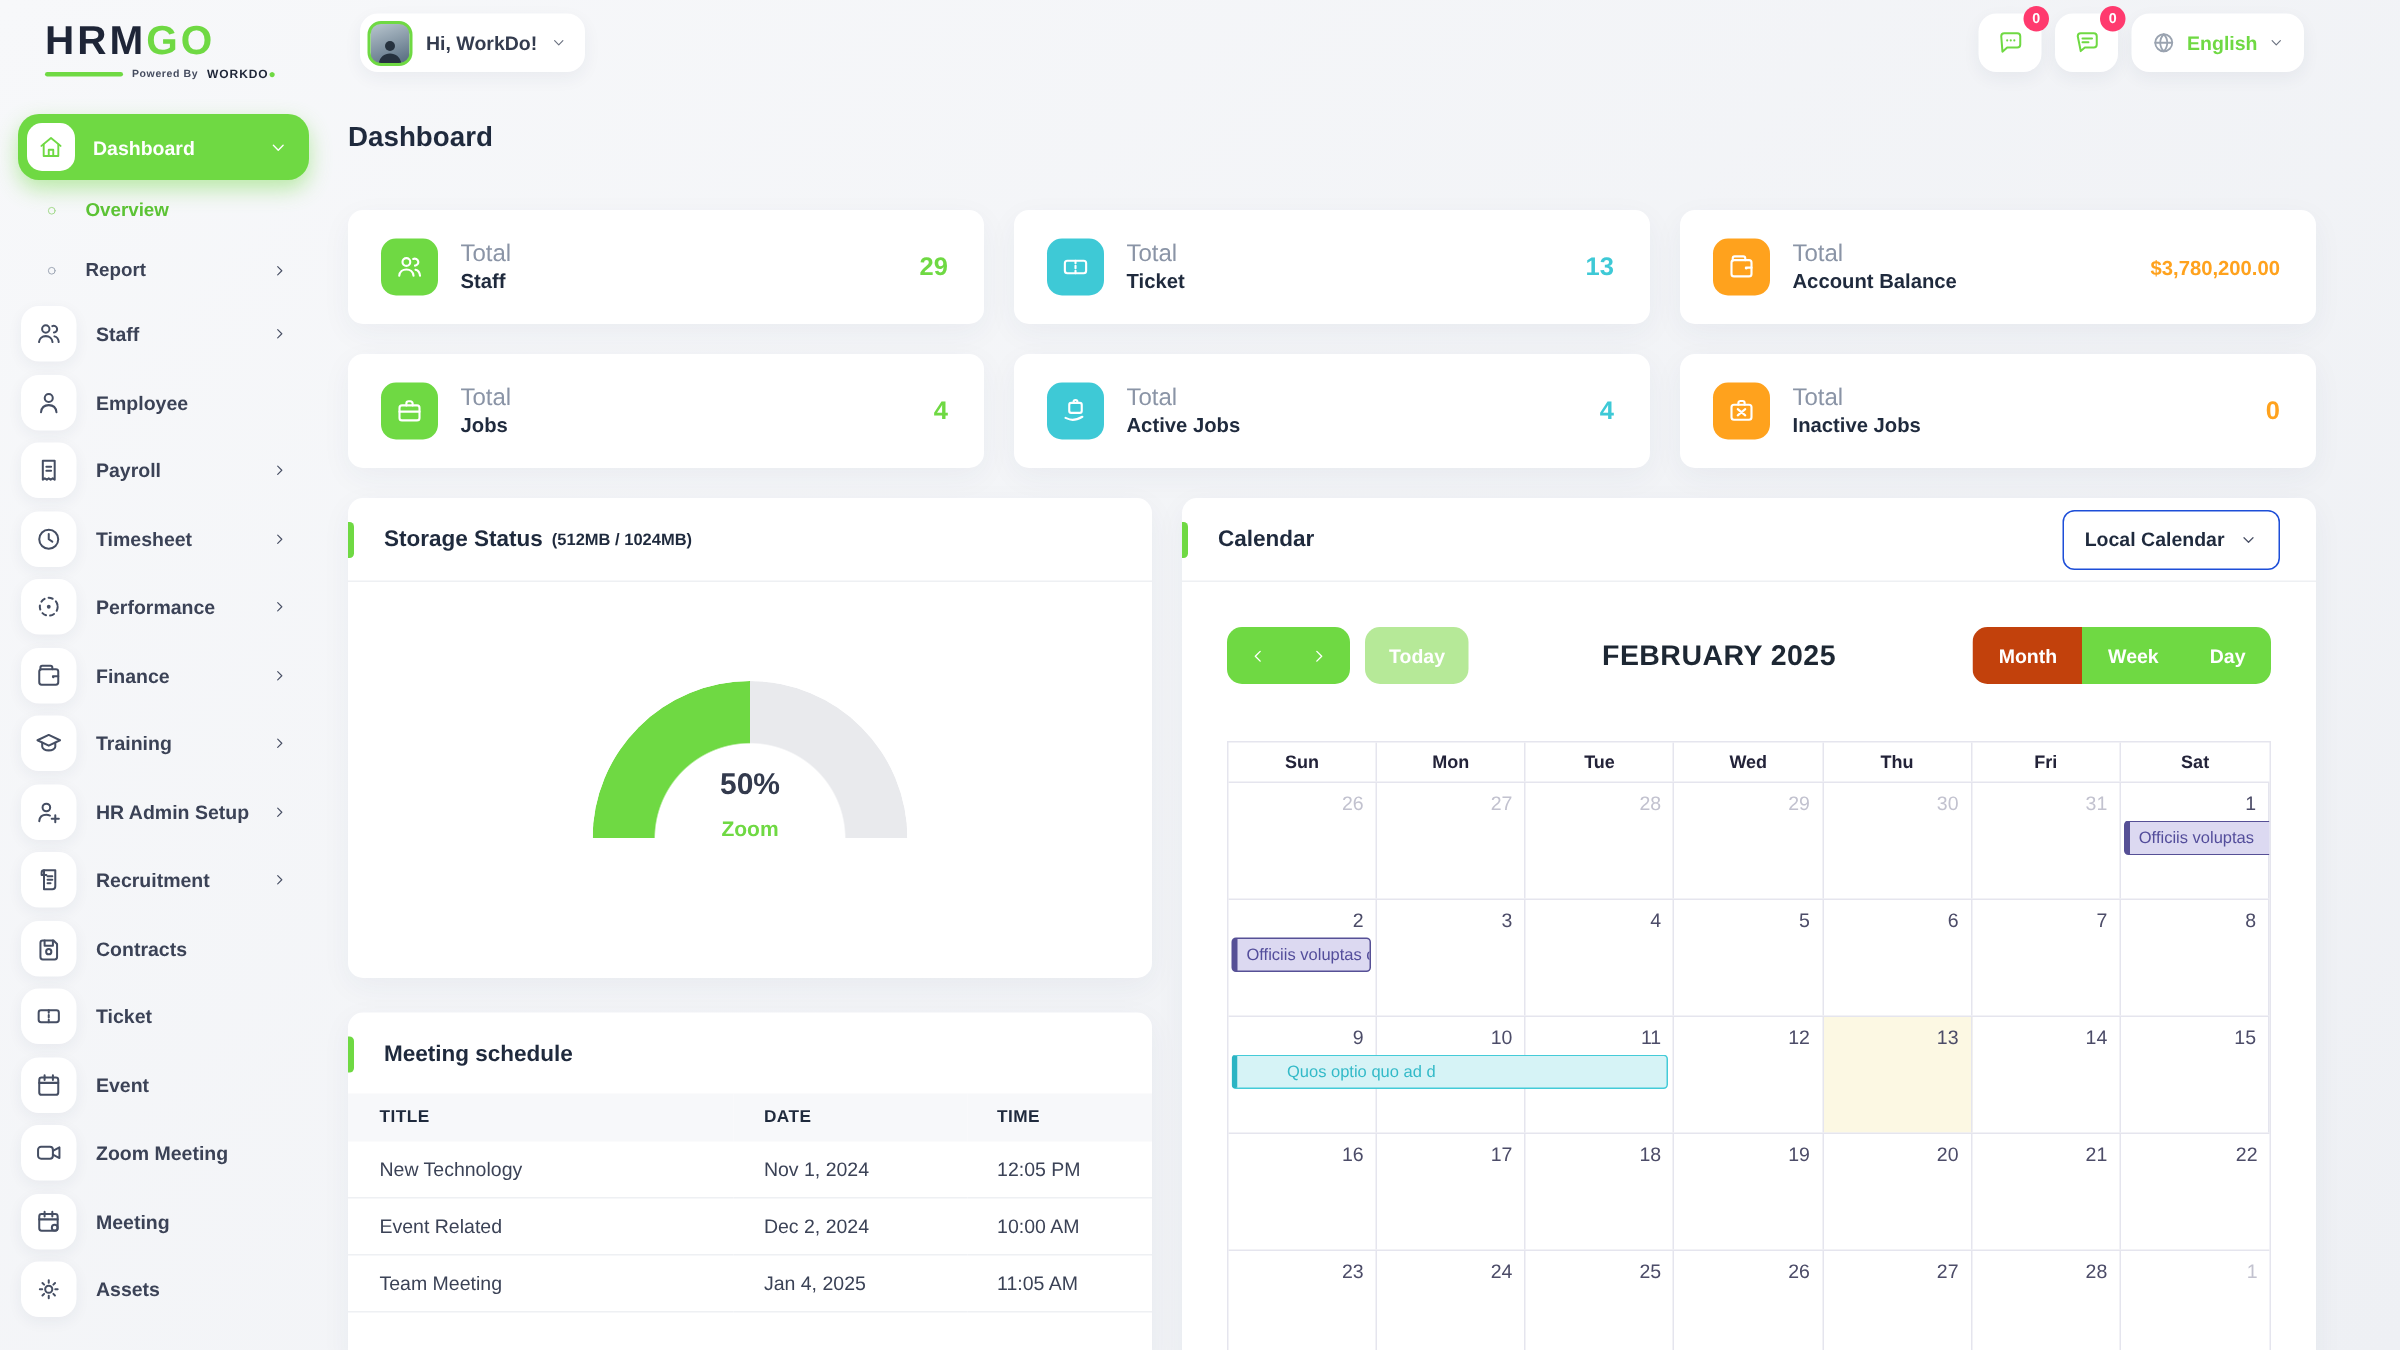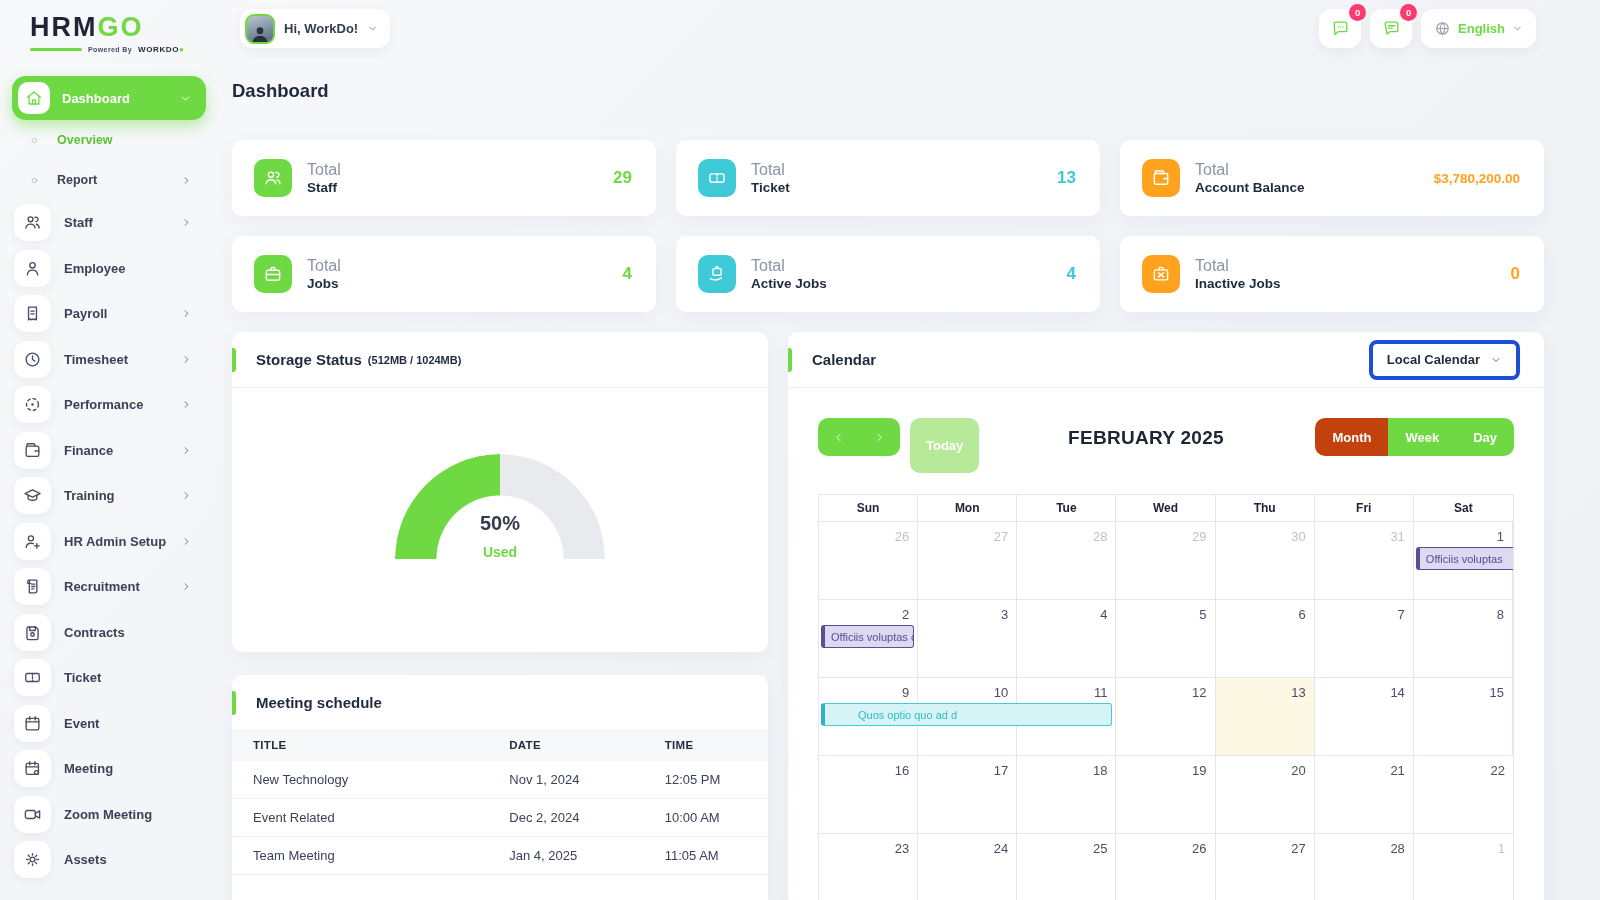--- a/index.html
+++ b/index.html
@@ -90,30 +90,30 @@
     background:conic-gradient(from 270deg,#6fd943 0 90deg,#e9eaed 90deg 180deg,rgba(255,255,255,0) 180deg);
     -webkit-mask:radial-gradient(circle closest-side,transparent 60%,#000 61%);
     mask:radial-gradient(circle closest-side,transparent 60%,#000 61%); }
   .gauge-text { position:absolute; left:0; right:0; top:58px; text-align:center; }
   .gauge-pct { font-size:20px; font-weight:600; color:#333a4d; }
   .gauge-used { font-size:14px; font-weight:700; color:#6fd943; margin-top:9px; }
 
   
   #calendar-card { left:556px; top:274px; width:756px; height:640px; }
   .cal-dd { margin-left:auto; height:40px; display:flex; align-items:center; gap:10px; background:#fff;
-    border:4px solid #1d4ed8; border-radius:8px; padding:0 14px; font-size:13px; font-weight:600;
+    border:1px solid #1d4ed8; border-radius:8px; padding:0 14px; font-size:13px; font-weight:600;
     color:#1f2a3d; cursor:pointer; }
   .cal-dd .s-chev { width:12px; height:12px; transform:rotate(90deg); }
   .cal-toolbar { position:relative; margin:30px 30px 0; height:38px; }
   .cal-nav { position:absolute; left:0; top:0; height:38px; display:flex; background:#6fd943;
     border-radius:10px; overflow:hidden; }
   .cal-nav button { width:41px; height:38px; background:none; border:none; color:#fff; cursor:pointer;
     display:flex; align-items:center; justify-content:center; }
   .cal-nav .icon { width:13px; height:13px; }
-  .today-btn { position:absolute; left:92px; top:0; height:55px; background:#b6e998; color:#fff;
+  .today-btn { position:absolute; left:92px; top:0; height:38px; background:#b6e998; color:#fff;
     border:none; border-radius:10px; padding:0 16px; font-size:13px; font-weight:600; cursor:default; }
   .cal-title { position:absolute; left:0; right:40px; top:9px; text-align:center; font-size:19px;
     font-weight:700; color:#1d2733; letter-spacing:.3px; }
   .cal-views { position:absolute; right:0; top:0; height:38px; display:flex; border-radius:10px; overflow:hidden; }
   .cal-views button { height:38px; border:none; padding:0 17px; font-size:13px; font-weight:600;
     color:#fff; background:#6fd943; cursor:pointer; }
   .cal-views button.on { background:#c2410c; }
   .cal-grid { margin:38px 30px 0; border:1px solid #e5e5ee; }
   #cal-dow { display:grid; grid-template-columns:repeat(7,1fr); }
   #cal-dow div { height:26px; line-height:26px; text-align:center; font-size:12px; font-weight:700;
@@ -344,35 +344,35 @@
             <svg viewBox="0 0 24 24" fill="none" stroke="currentColor" stroke-width="1.7" stroke-linecap="round" stroke-linejoin="round">
               <rect x="4" y="5.5" width="16" height="14.5" rx="2"></rect>
               <path d="M4 10h16M8.5 3.5v4M15.5 3.5v4"></path>
             </svg>
           </span>
           <span class="si-label">Event</span>
         </div>
         <div class="side-item">
           <span class="si-tile icon">
             <svg viewBox="0 0 24 24" fill="none" stroke="currentColor" stroke-width="1.7" stroke-linecap="round" stroke-linejoin="round">
+              <rect x="3" y="7" width="12.5" height="10" rx="2.5"></rect>
+              <path d="M15.5 10.5 21 7.5v9l-5.5-3"></path>
+            </svg>
+          </span>
+          <span class="si-label">Zoom Meeting</span>
+        </div>
+        <div class="side-item">
+          <span class="si-tile icon">
+            <svg viewBox="0 0 24 24" fill="none" stroke="currentColor" stroke-width="1.7" stroke-linecap="round" stroke-linejoin="round">
               <rect x="4" y="5.5" width="15.5" height="14" rx="2"></rect>
               <path d="M4 10h15.5M8.5 3.5v4M15 3.5v4"></path>
               <circle cx="17" cy="17" r="2.4"></circle>
             </svg>
           </span>
           <span class="si-label">Meeting</span>
-        </div>
-        <div class="side-item">
-          <span class="si-tile icon">
-            <svg viewBox="0 0 24 24" fill="none" stroke="currentColor" stroke-width="1.7" stroke-linecap="round" stroke-linejoin="round">
-              <rect x="3" y="7" width="12.5" height="10" rx="2.5"></rect>
-              <path d="M15.5 10.5 21 7.5v9l-5.5-3"></path>
-            </svg>
-          </span>
-          <span class="si-label">Zoom Meeting</span>
         </div>
         <div class="side-item">
           <span class="si-tile icon">
             <svg viewBox="0 0 24 24" fill="none" stroke="currentColor" stroke-width="1.7" stroke-linecap="round" stroke-linejoin="round">
               <circle cx="12" cy="12" r="3"></circle>
               <path d="M12 4.5v2M12 17.5v2M4.5 12h2M17.5 12h2M6.7 6.7l1.4 1.4M15.9 15.9l1.3 1.3M17.3 6.7l-1.4 1.4M8.1 15.9l-1.4 1.4"></path>
             </svg>
           </span>
           <span class="si-label">Assets</span>
         </div>
@@ -525,21 +525,21 @@
 
     <section class="card" id="storage-card">
       <div class="card-head">
         <span class="card-title">Storage Status</span>
         <span class="card-title-sub">(512MB / 1024MB)</span>
       </div>
       <div class="gauge-wrap">
         <div class="gauge"></div>
         <div class="gauge-text">
           <div class="gauge-pct">50%</div>
-          <div class="gauge-used">Used</div>
+          <div class="gauge-used">Zoom</div>
         </div>
       </div>
     </section>
 
     <section class="card" id="calendar-card">
       <div class="card-head">
         <span class="card-title">Calendar</span>
         <button class="cal-dd">
           <span>Local Calendar</span>
           <span class="s-chev icon">

